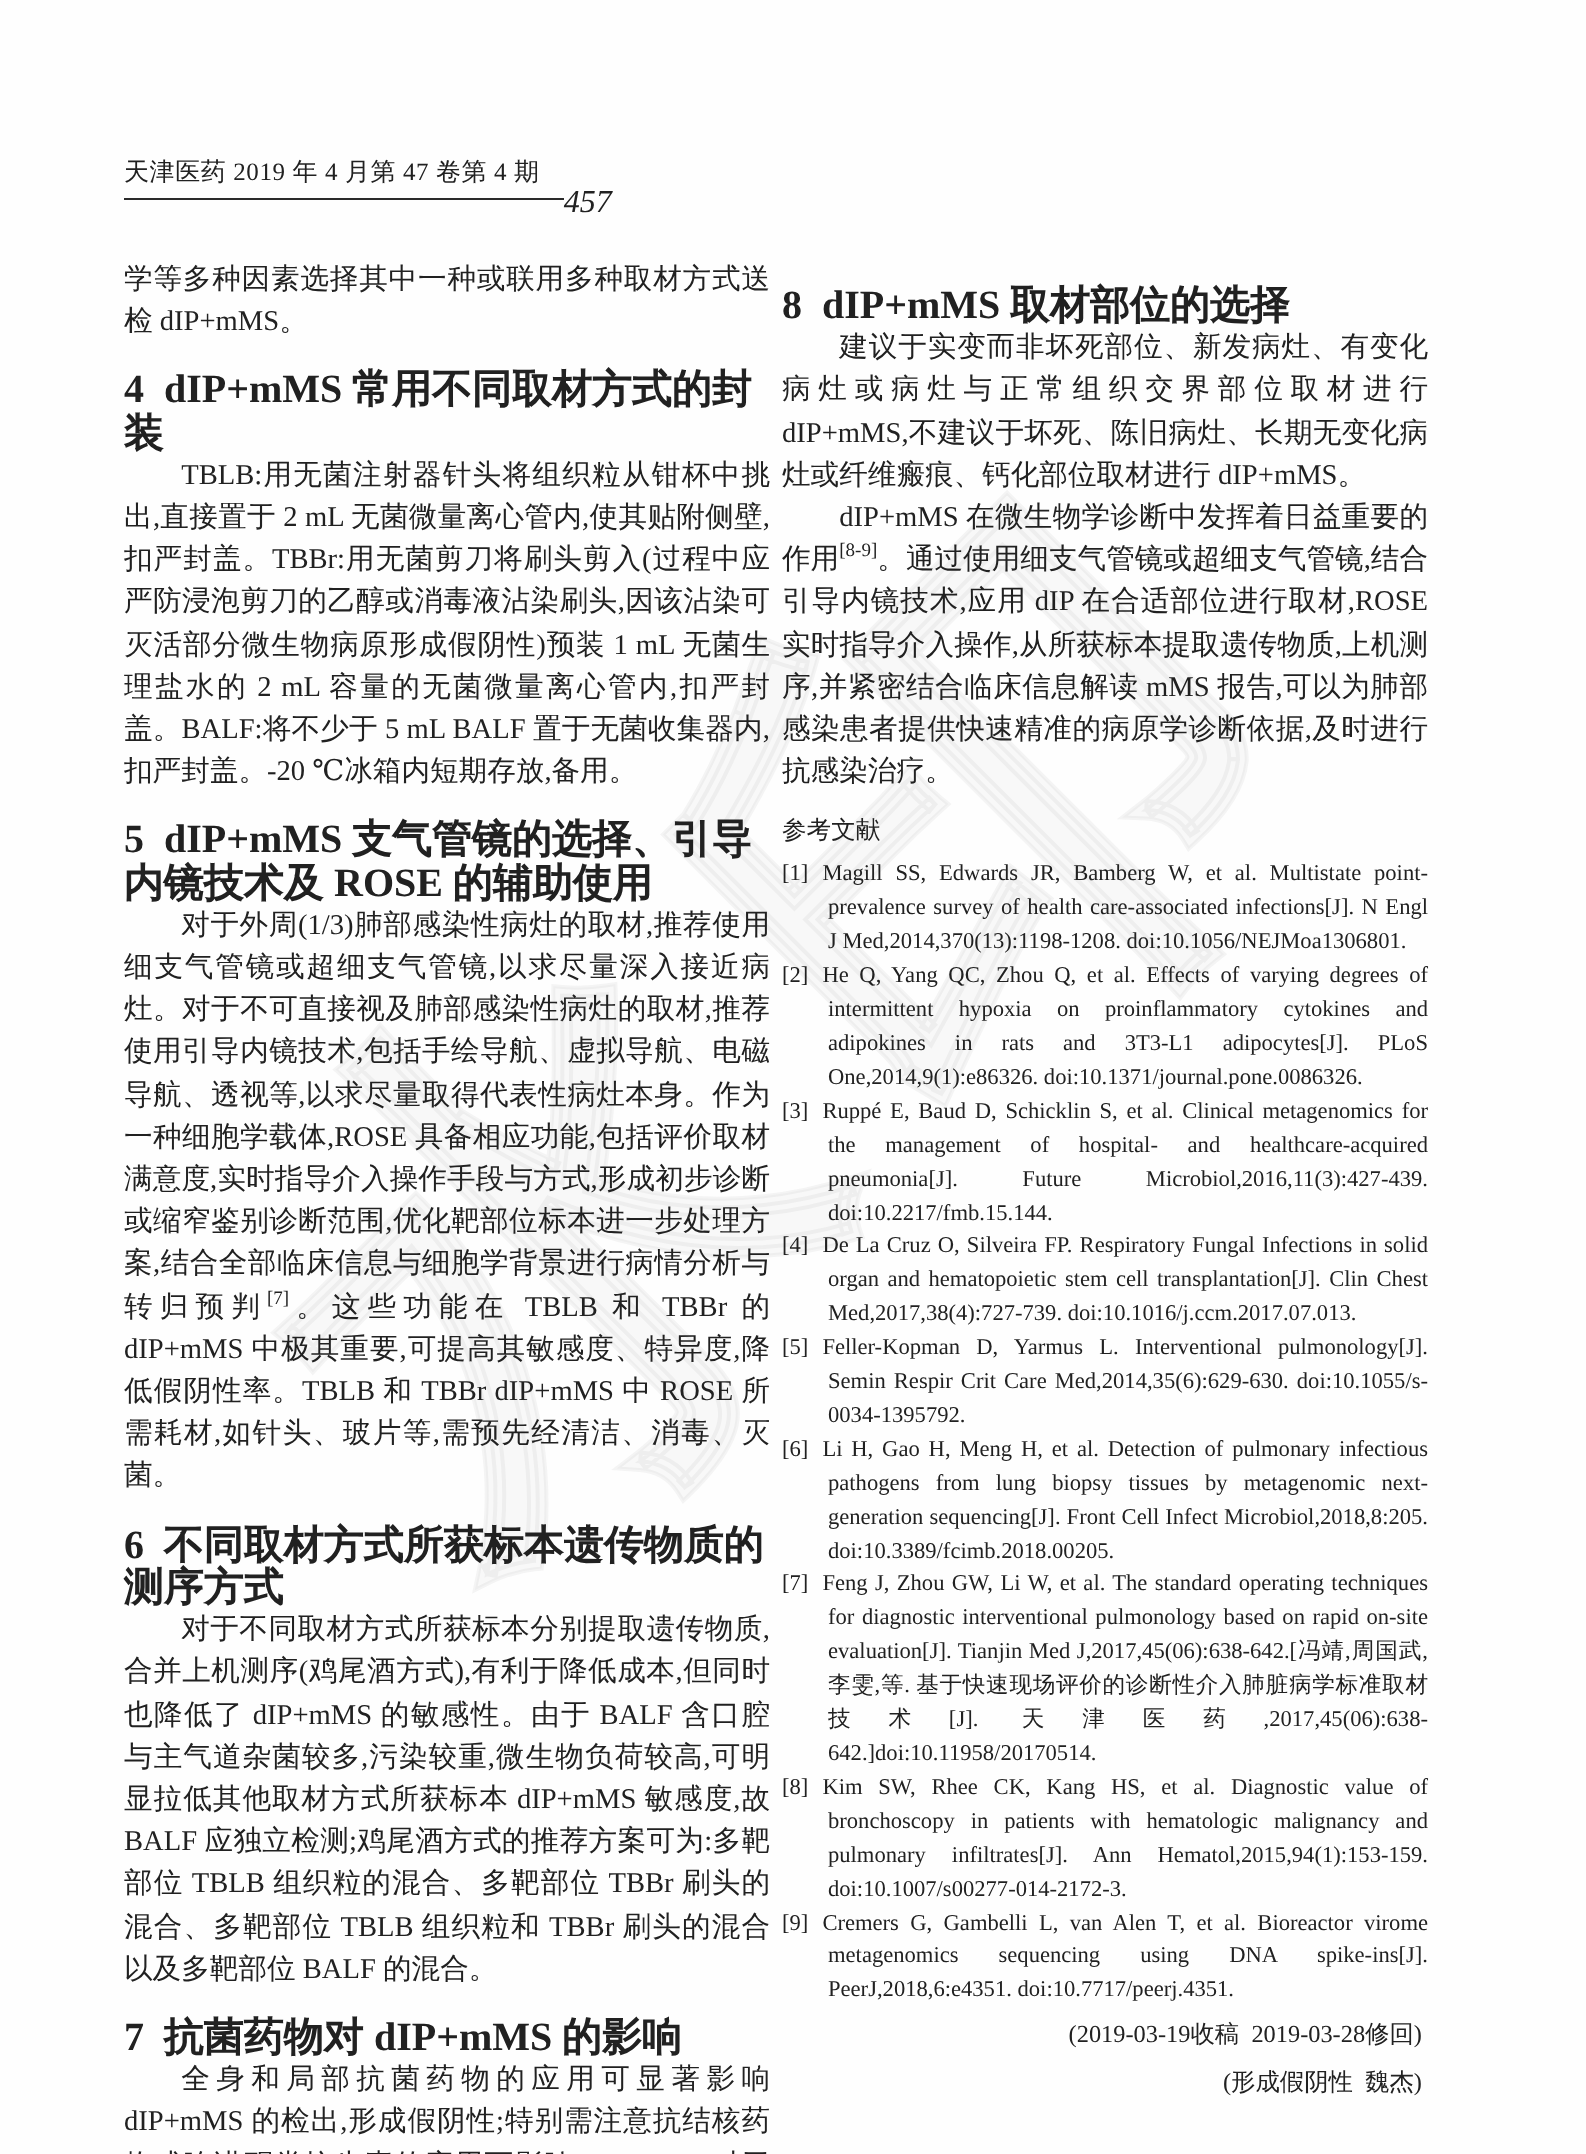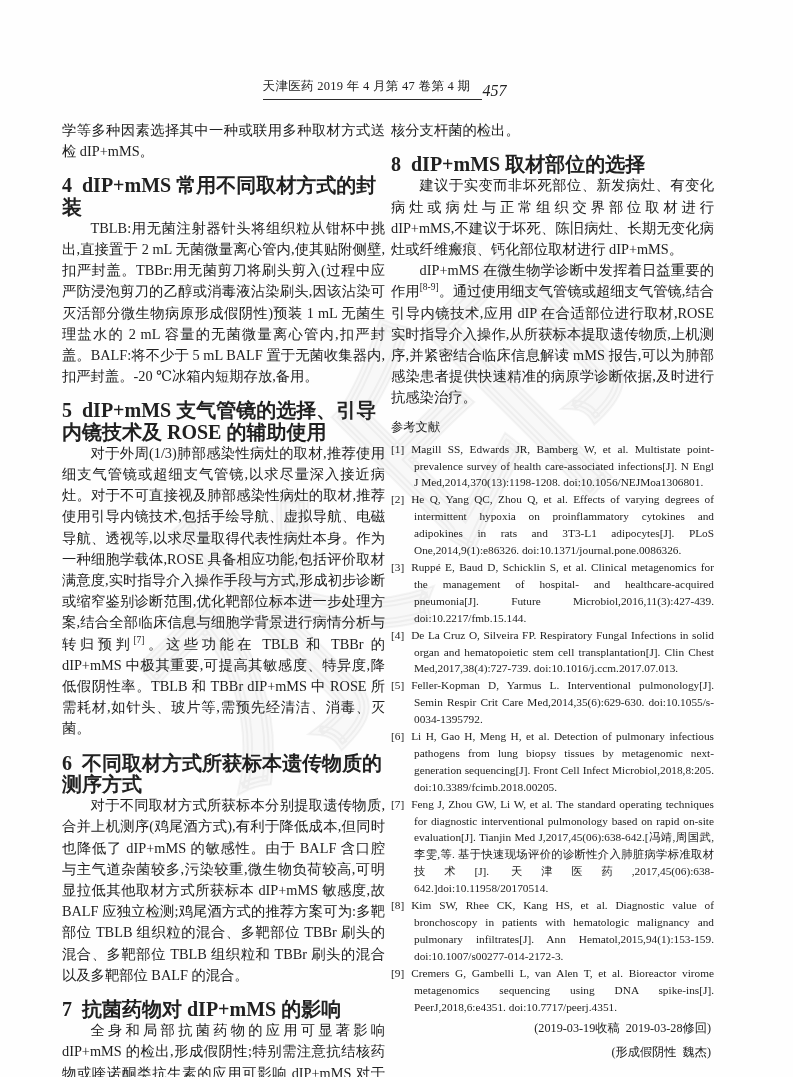--- a/index.html
+++ b/index.html
@@ -6,30 +6,30 @@
   .page{
     position:relative;
     width:793px;height:1077px;
     margin:0 auto;
     background:#fefefe;
     color:#212121;
     font-family:"Liberation Serif","DejaVu Serif",serif;
     overflow:hidden;
   }
   .content{position:absolute;left:62px;top:78px;width:669px;}
-  .page-header{display:flex;justify-content:center;align-items:flex-start;margin-bottom:20px;}
+  .page-header{display:flex;justify-content:flex-start;align-items:flex-start;margin-bottom:20px;}
   .journal-cite{
     font-size:12.5px;line-height:16px;
     border-bottom:1.3px solid #2a2a2a;
     padding:0 12px 5px 0;
     letter-spacing:0.3px;
   }
   .pageno{
     font-style:italic;font-size:16px;line-height:16px;
-    margin-right:24px;margin-top:5px;
+    margin-right:24px;margin-top:16px;
   }
   .columns{display:flex;gap:6px;}
   .col{width:323px;font-size:14.3px;line-height:21.2px;text-align:justify;}
   p.body{margin:0;text-indent:2em;}
   p.cont{margin:0;text-indent:0;}
   h2.sec{
     font-size:20px;font-weight:bold;
     margin:13px 0 0 0;line-height:21.2px;text-align:left;
   }
   sup.cite{font-size:9.5px;line-height:0;vertical-align:super;}
@@ -77,21 +77,20 @@
         <p class="body"><span>对于外周(1/3)肺部感染性病灶的取材,推荐使用细支气管镜或超细支气管镜,以求尽量深入接近病灶。对于不可直接视及肺部感染性病灶的取材,推荐使用引导内镜技术,包括手绘导航、虚拟导航、电磁导航、透视等,以求尽量取得代表性病灶本身。作为一种细胞学载体,ROSE 具备相应功能,包括评价取材满意度,实时指导介入操作手段与方式,形成初步诊断或缩窄鉴别诊断范围,优化靶部位标本进一步处理方案,结合全部临床信息与细胞学背景进行病情分析与转归预判</span><sup class="cite">[7]</sup><span>。这些功能在 TBLB 和 TBBr 的 dIP+mMS 中极其重要,可提高其敏感度、特异度,降低假阴性率。TBLB 和 TBBr dIP+mMS 中 ROSE 所需耗材,如针头、玻片等,需预先经清洁、消毒、灭菌。</span></p>
 
         <h2 class="sec">6 不同取材方式所获标本遗传物质的测序方式</h2>
         <p class="body">对于不同取材方式所获标本分别提取遗传物质,合并上机测序(鸡尾酒方式),有利于降低成本,但同时也降低了 dIP+mMS 的敏感性。由于 BALF 含口腔与主气道杂菌较多,污染较重,微生物负荷较高,可明显拉低其他取材方式所获标本 dIP+mMS 敏感度,故 BALF 应独立检测;鸡尾酒方式的推荐方案可为:多靶部位 TBLB 组织粒的混合、多靶部位 TBBr 刷头的混合、多靶部位 TBLB 组织粒和 TBBr 刷头的混合以及多靶部位 BALF 的混合。</p>
 
         <h2 class="sec">7 抗菌药物对 dIP+mMS 的影响</h2>
         <p class="body">全身和局部抗菌药物的应用可显著影响 dIP+mMS 的检出,形成假阴性;特别需注意抗结核药物或喹诺酮类抗生素的应用可影响 dIP+mMS 对于结</p>
       </div>
 
       <div class="col">
-        <p class="cont">核分支杆菌的检出。</p>
 
         <h2 class="sec">8 dIP+mMS 取材部位的选择</h2>
         <p class="body">建议于实变而非坏死部位、新发病灶、有变化病灶或病灶与正常组织交界部位取材进行 dIP+mMS,不建议于坏死、陈旧病灶、长期无变化病灶或纤维瘢痕、钙化部位取材进行 dIP+mMS。</p>
         <p class="body"><span>dIP+mMS 在微生物学诊断中发挥着日益重要的作用</span><sup class="cite">[8-9]</sup><span>。通过使用细支气管镜或超细支气管镜,结合引导内镜技术,应用 dIP 在合适部位进行取材,ROSE 实时指导介入操作,从所获标本提取遗传物质,上机测序,并紧密结合临床信息解读 mMS 报告,可以为肺部感染患者提供快速精准的病原学诊断依据,及时进行抗感染治疗。</span></p>
 
         <div class="refs-heading">参考文献</div>
 
         <p class="ref"><span class="ref-label">[1]</span><span>Magill SS, Edwards JR, Bamberg W, et al. Multistate point-prevalence survey of health care-associated infections[J]. N Engl J Med,2014,370(13):1198-1208. doi:10.1056/NEJMoa1306801.</span></p>
         <p class="ref"><span class="ref-label">[2]</span><span>He Q, Yang QC, Zhou Q, et al. Effects of varying degrees of intermittent hypoxia on proinflammatory cytokines and adipokines in rats and 3T3-L1 adipocytes[J]. PLoS One,2014,9(1):e86326. doi:10.1371/journal.pone.0086326.</span></p>
         <p class="ref"><span class="ref-label">[3]</span><span>Ruppé E, Baud D, Schicklin S, et al. Clinical metagenomics for the management of hospital- and healthcare-acquired pneumonia[J]. Future Microbiol,2016,11(3):427-439. doi:10.2217/fmb.15.144.</span></p>

